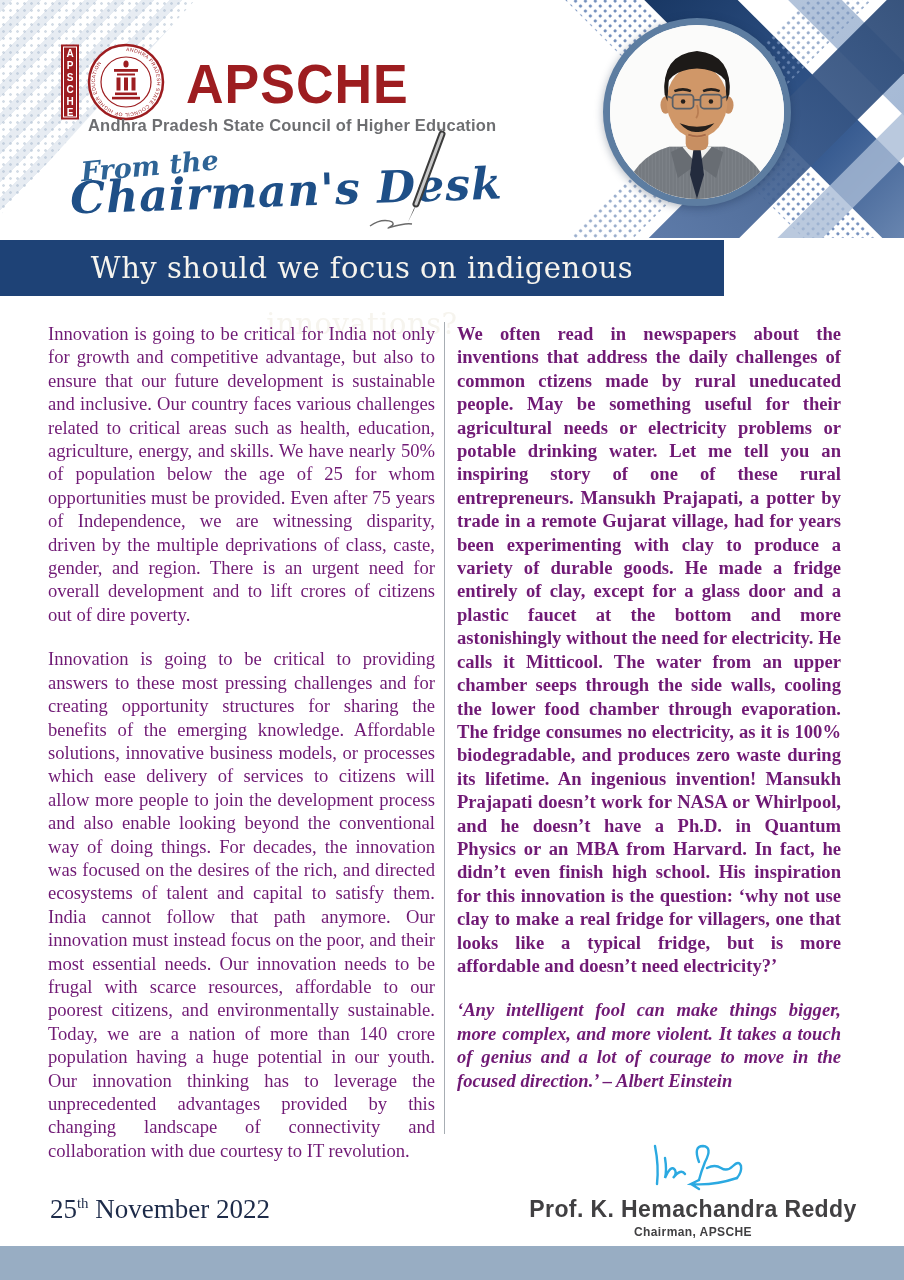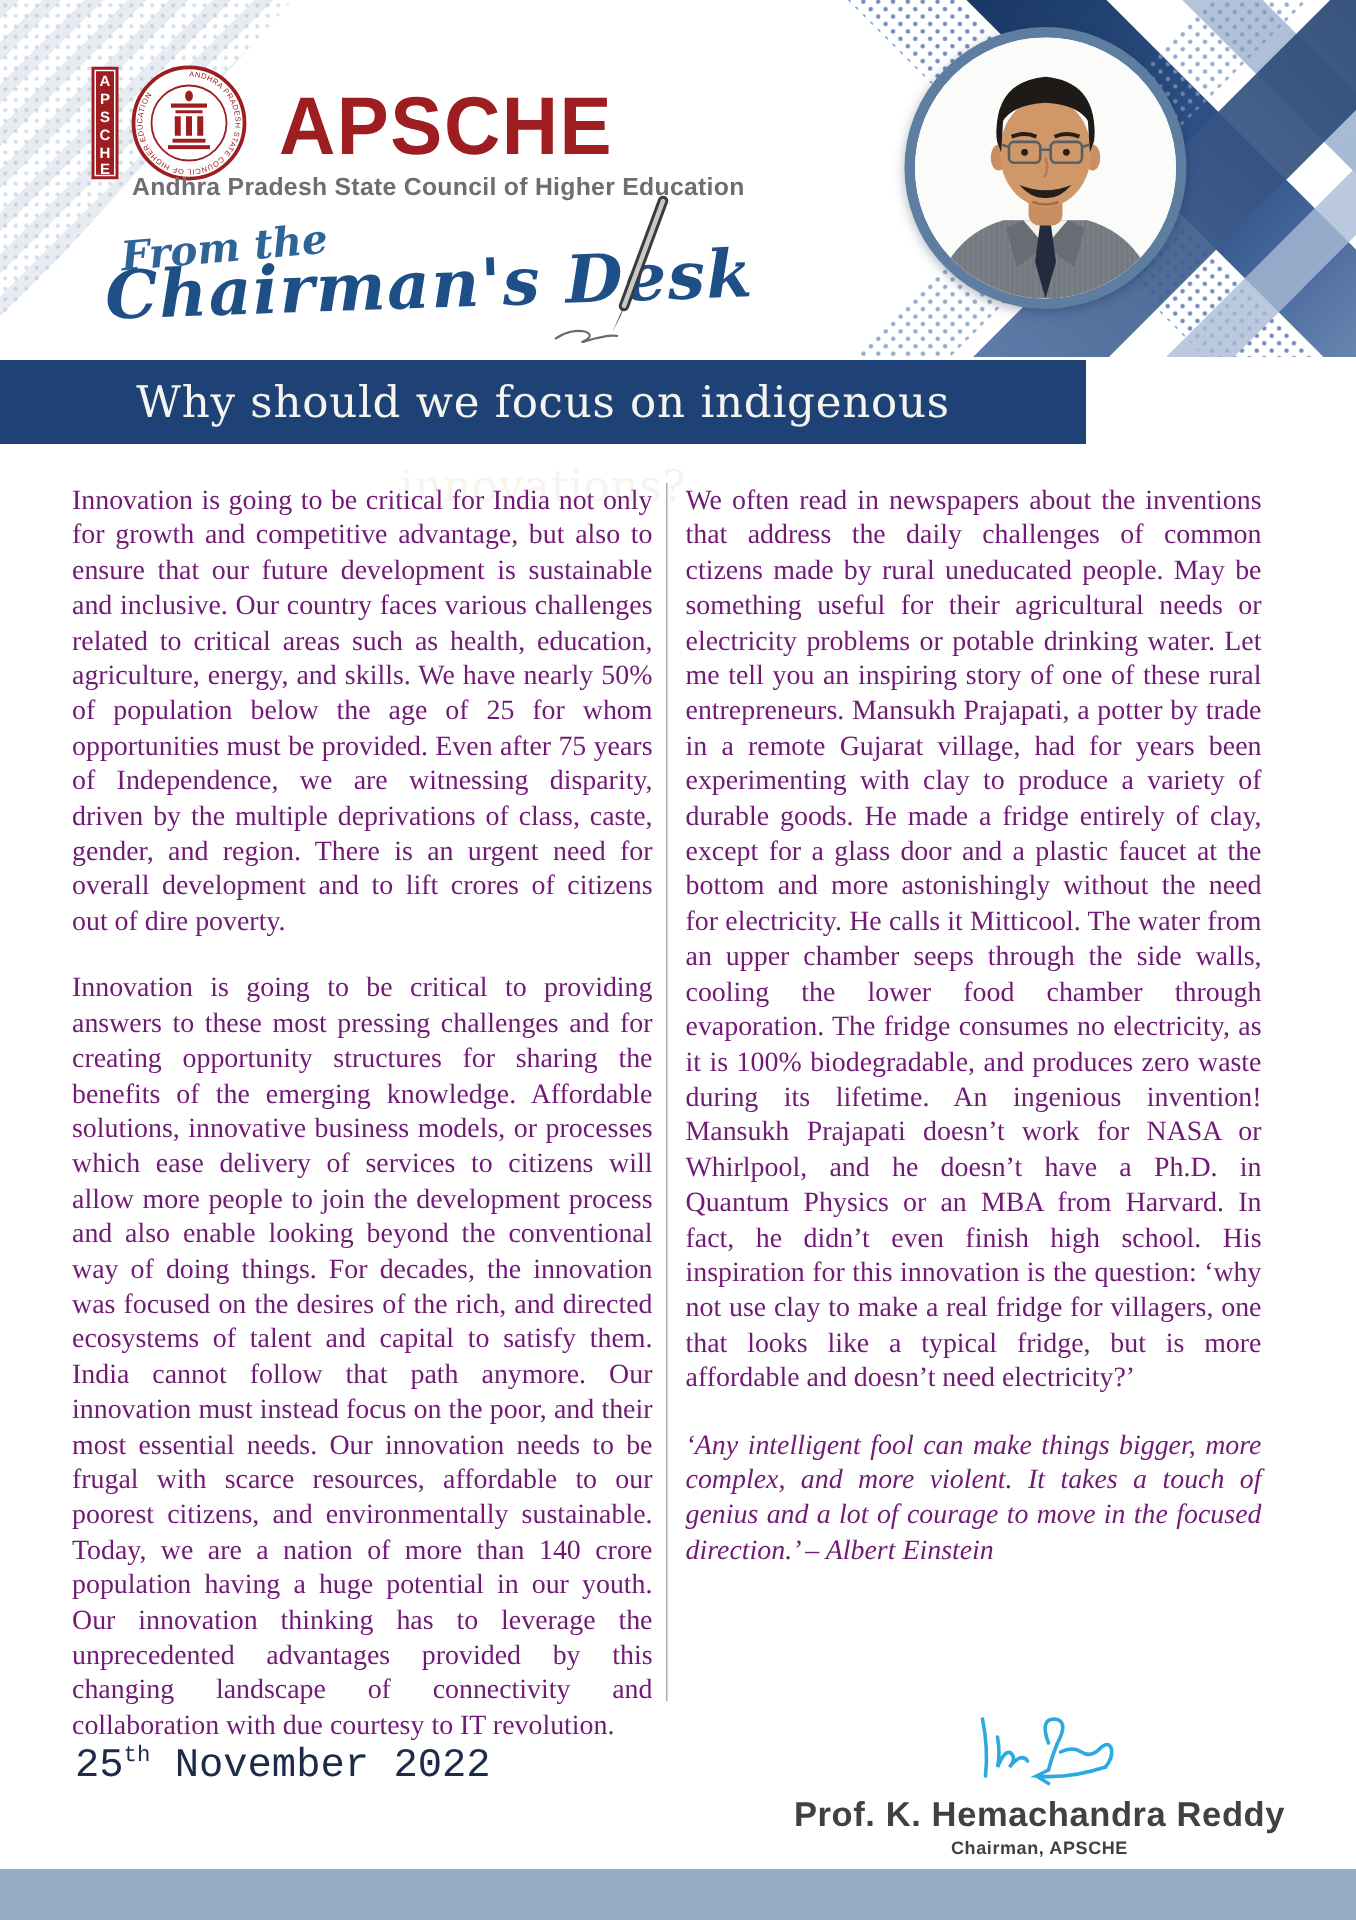--- a/index.html
+++ b/index.html
@@ -70,28 +70,28 @@
     position:absolute; top:240px; left:0; width:724px; height:56px;
     background:#1e4276; color:#f6f4ee; text-align:center;
     font-family:"DejaVu Serif", serif; font-size:29px; line-height:56px; letter-spacing:.5px;
   }
 
   
   .content { position:absolute; top:322px; left:48px; width:808px; height:818px; display:flex; }
   .col { width:396px; color:#701a75; font-size:18.6px; line-height:23.4px; text-align:justify; }
   .col p { margin-bottom:21px; }
   .col-left { padding-right:9px; }
-  .col-right { padding-left:12px; }
+  .col-right { padding-left:12px;font-weight:bold; }
   .divider { width:1px; background:#a7adb3; height:812px; }
   .quote { font-style:italic; }
 
   
   .date {
-    position:absolute; left:50px; top:1163px;
-    font-family:Liberation Mono, monospace; font-size:27px; color:#1d2b49;
+    position:absolute; left:50px; top:1194px;
+    font-family:Liberation Serif, serif; font-size:27px; color:#1d2b49;
   }
   .date sup { font-size:.55em; vertical-align:super; }
 
   .sign-block { position:absolute; right:46px; top:1140px; width:330px; text-align:center;
     font-family:"Liberation Sans", sans-serif;margin-left:33px; }
   .signature { height:58px; margin-bottom:-2px; }
   .signatory-name { font-size:23px; color:#414042; font-weight:bold; letter-spacing:.4px; }
   .signatory-role { font-size:12px; color:#414042; font-weight:bold; letter-spacing:.4px; margin-top:2px; }
 
   .bottom-bar { position:absolute; left:0; top:1246px; width:904px; height:34px; background:#98adc3; }

